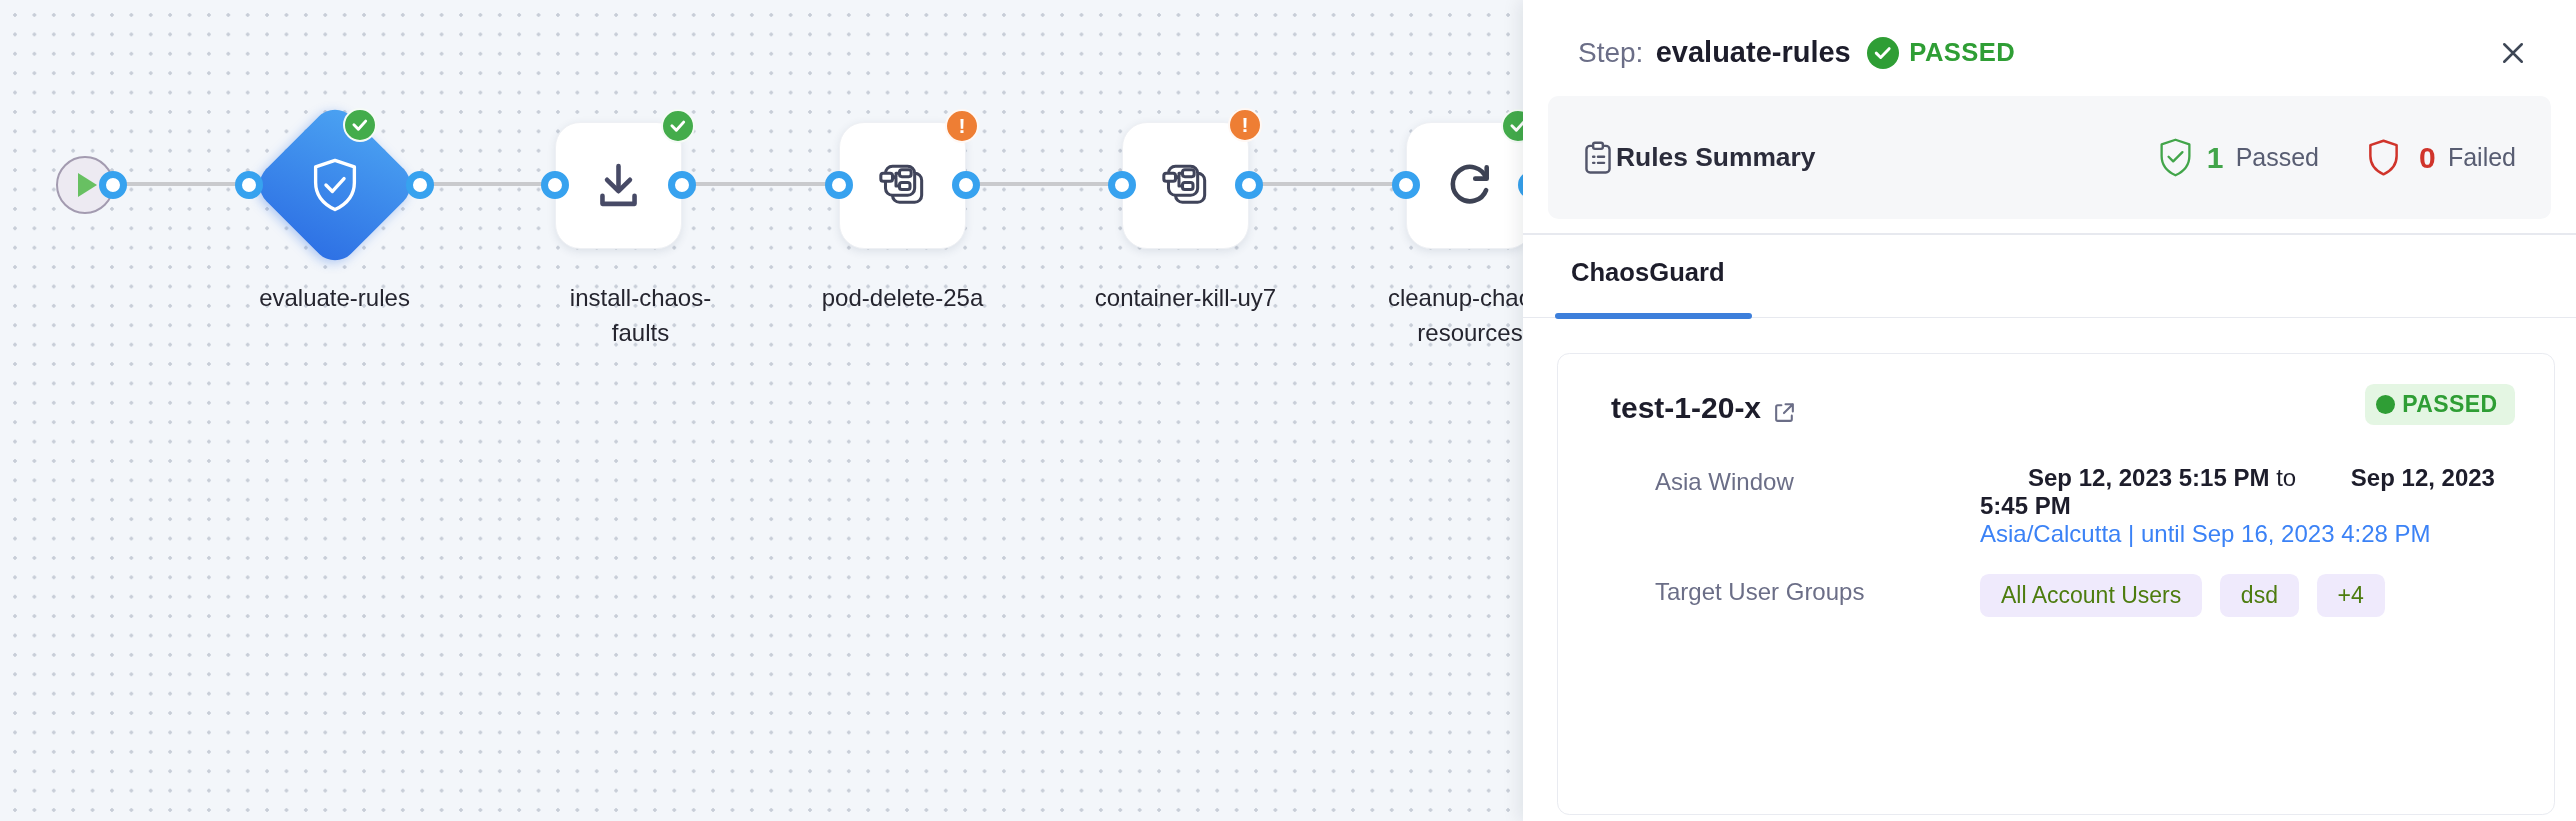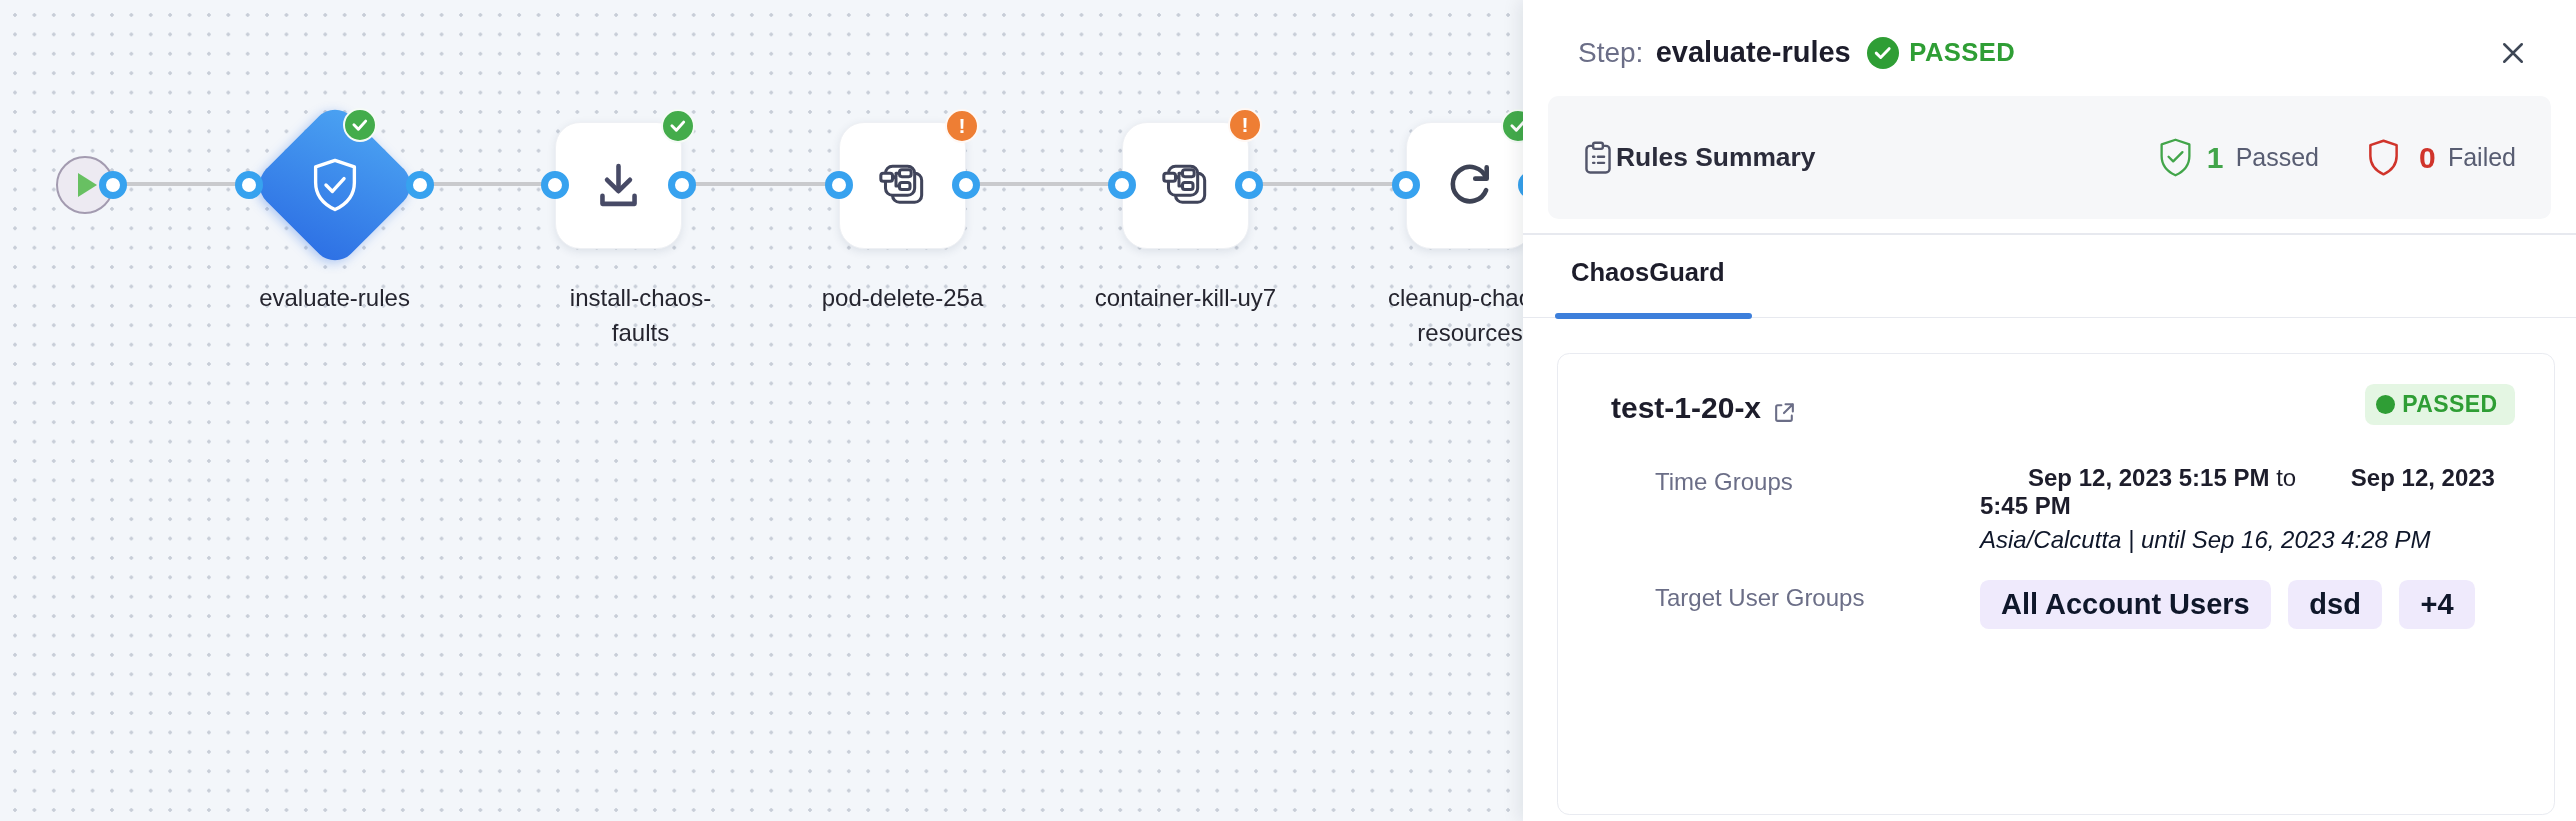--- a/index.html
+++ b/index.html
@@ -76,23 +76,23 @@
   .card-title { font-size:30px; font-weight:bold; color:#1d1d2b; margin-right:10.6px; }
   .pill { margin-left:auto; display:flex; align-items:center; gap:7px;
     background:#e4f6e3; border-radius:8.8px; padding:7px 17.6px 7px 10.6px; }
   .pill-dot { width:19.4px; height:19.4px; border-radius:50%; background:#2f9e35; }
   .pill-text { font-size:23px; font-weight:bold; color:#2f9e35; letter-spacing:0.4px; }
   .card-grid { margin-top:39px; display:grid; grid-template-columns:369px 1fr; row-gap:12.3px; }
   .card-label { padding-left:44px; font-size:24px; color:#6b6e87; padding-top:3.5px; }
   .tw-line1 { font-size:24px; color:#1d1d2b; }
   .tw-line1 b { font-weight:bold;margin-left:48px; }
   .tw-sep { font-weight:normal; }
-  .tw-line2 { font-size:24px; color:#0f172a; margin-top:6px;font-style:italic; }
+  .tw-line2 { font-size:24px; color:#3b82f6; margin-top:0; }
   .chips { display:flex; align-items:center; gap:17.6px; }
-  .chip { background:#efeafc; color:#0f172a; font-weight:bold; font-size:29px;
+  .chip { background:#efeafc; color:#4d7c0f; font-weight:normal; font-size:23px;
     border-radius:8.8px; padding:8px 21px; }
   .chips-row { margin-top:14px; }
   svg { display:block; }
 </style>
 </head>
 <body>
 
 <div class="stage">
 
   <div class="canvas">
@@ -237,21 +237,21 @@
           <path d="M9 5 H5.5 A1.5 1.5 0 0 0 4 6.5 V18.5 A1.5 1.5 0 0 0 5.5 20 H17.5 A1.5 1.5 0 0 0 19 18.5 V15"></path>
           <path d="M13 4 h7 v7 M20 4 L11.5 12.5"></path>
         </svg>
         <span class="pill">
           <span class="pill-dot"></span>
           <span class="pill-text">PASSED</span>
         </span>
       </div>
 
       <div class="card-grid">
-        <div class="card-label">Time Groups</div>
+        <div class="card-label">Asia Window</div>
         <div>
           <div class="tw-line1">
             <b>Sep 12, 2023 5:15 PM</b>
             <span class="tw-sep">to</span>
             <b>Sep 12, 2023 5:45 PM</b>
           </div>
           <div class="tw-line2">
             <span>Asia/Calcutta</span>
             <span>|</span>
             <span>until Sep 16, 2023 4:28 PM</span>

